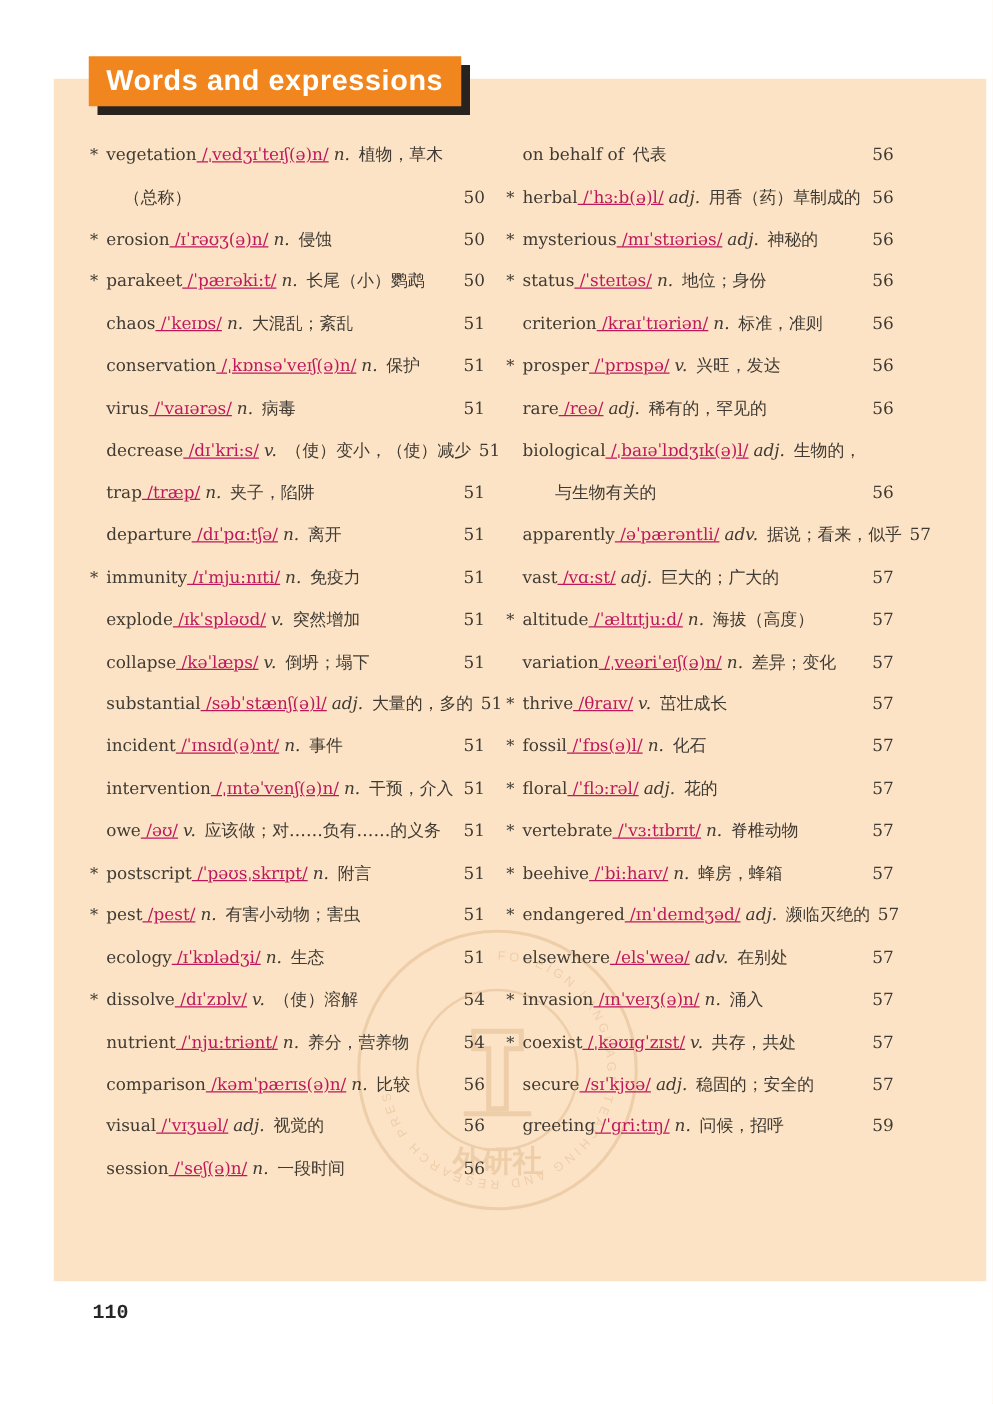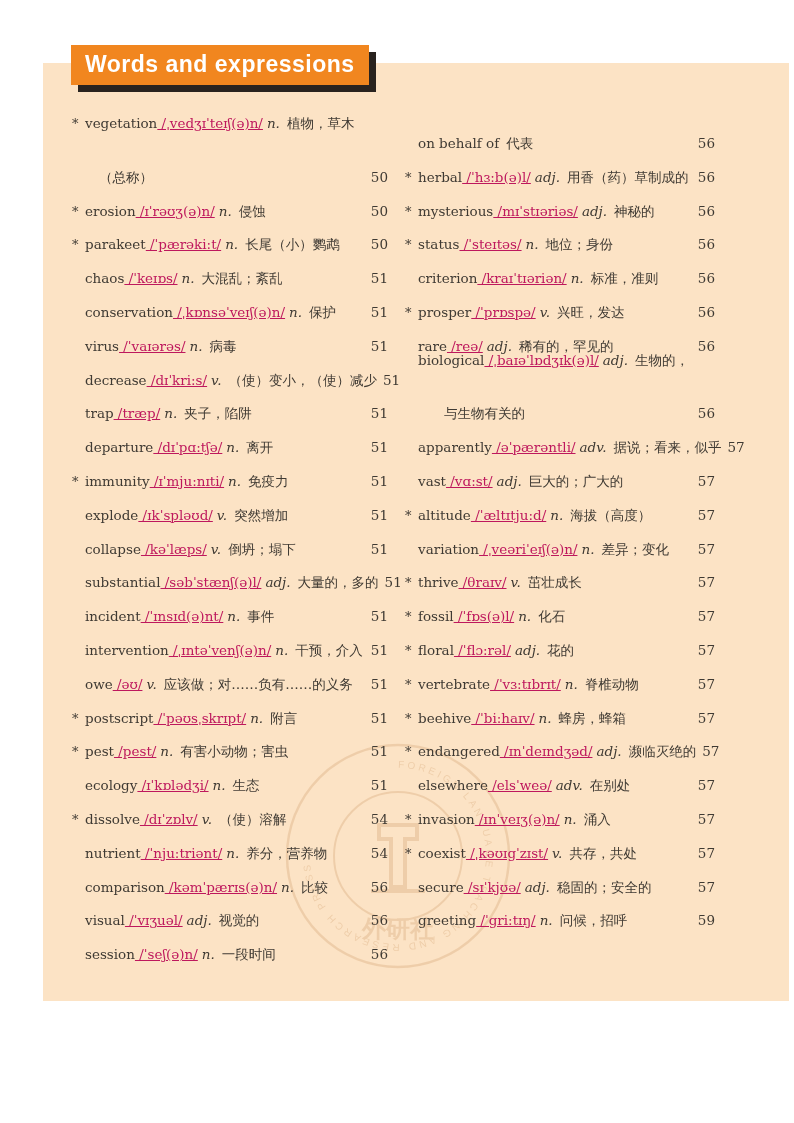--- a/index.html
+++ b/index.html
@@ -1,33 +1,33 @@
 <!DOCTYPE html>
 <html><head>
 <meta charset="utf-8">
 <style>
   html,body{margin:0;padding:0;background:#ffffff;}
-  .page{position:relative;width:794px;height:1001px;background:#ffffff;overflow:hidden;
+  .page{position:relative;width:794px;height:1123px;background:#ffffff;overflow:hidden;
         font-family:"DejaVu Serif","Liberation Serif",serif;color:#3f3a33;}
   .panel{position:absolute;left:43px;top:63px;width:746px;height:962px;background:#fce3c5;}
   .banner{position:absolute;left:71px;top:45px;z-index:3;background:#f1861f;
           box-shadow:7px 7px 0 #29231f;padding:6px 14px 7px 14px;}
   .banner-title{font-family:"Liberation Sans","DejaVu Sans",sans-serif;font-weight:bold;
           font-size:23px;color:#ffffff;letter-spacing:0.5px;}
   .col{position:absolute;top:52px;z-index:2;font-size:13.5px;}
   .col-1{left:29px;width:316px;}
   .col-2{left:362px;width:310px;}
   .line{display:flex;align-items:baseline;height:33.8px;white-space:nowrap;}
   .star{flex:0 0 13px;font-size:13px;color:#3f3a33;}
   .body{flex:0 1 auto;overflow:visible;}
   .word{color:#3f3a33;}
   .phon{color:#be185d;text-decoration:underline;}
   .pos{font-style:italic;margin-left:4px;}
   .def{margin-left:7px;font-family:"DejaVu Serif","Liberation Serif",serif;}
-  .pg{margin-left:auto;padding-left:6px;margin-top:20px;}
+  .pg{margin-left:auto;padding-left:6px;}
   .cont .body{padding-left:14px;}
   .watermark{position:absolute;left:283px;top:741px;z-index:1;opacity:0.20;}
   .footer-num{position:absolute;left:74px;top:1041px;font-family:Liberation Mono, monospace;
           font-weight:bold;font-size:16px;color:#262626;}
 </style>
 </head>
 <body>
 
 <div class="page">
 

